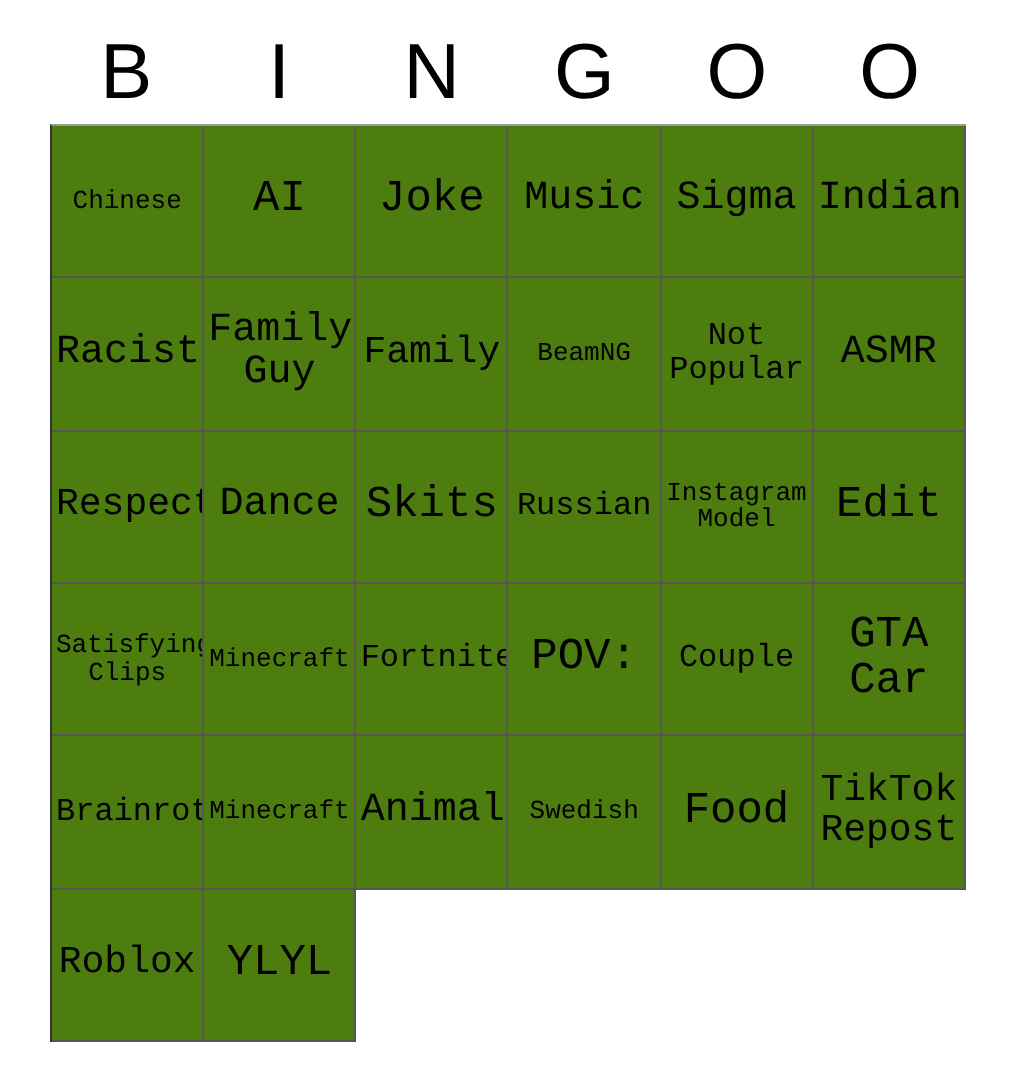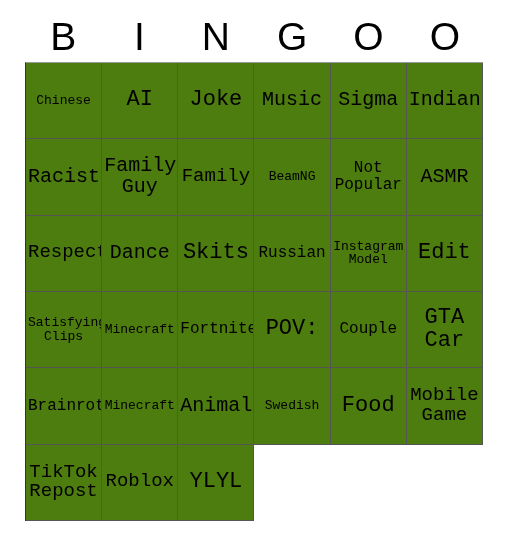--- a/index.html
+++ b/index.html
@@ -180,24 +180,20 @@
       <div class="cell s-lg">
         <span class="cell-text">Animal</span>
       </div>
       <div class="cell s-xs">
         <span class="cell-text">Swedish</span>
       </div>
       <div class="cell s-xxl">
         <span class="cell-text">Food</span>
       </div>
       <div class="cell s-md">
-        <span class="cell-text">Mobile
-Game</span>
-      </div>
-      <div class="cell s-md">
         <span class="cell-text">TikTok
 Repost</span>
       </div>
       <div class="cell s-md">
         <span class="cell-text">Roblox</span>
       </div>
       <div class="cell s-xxl">
         <span class="cell-text">YLYL</span>
       </div>
     </div>

